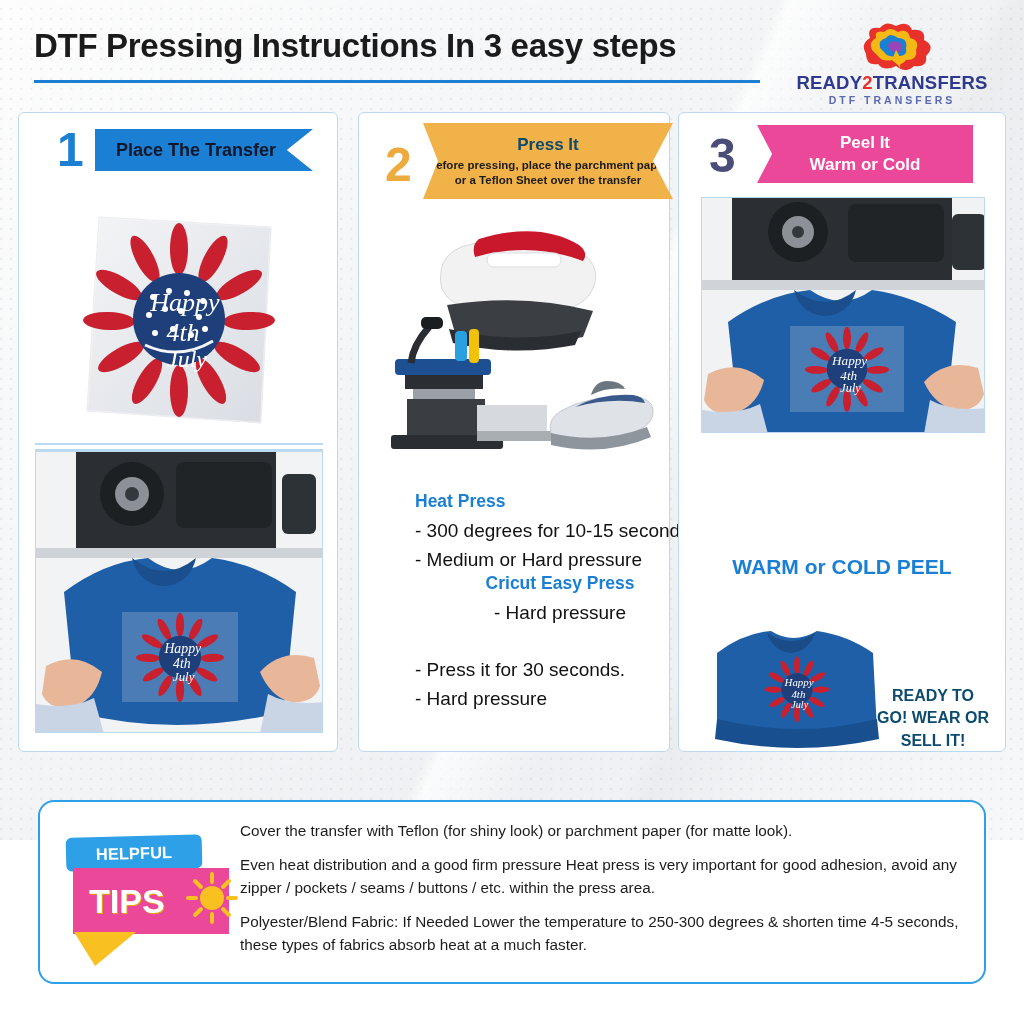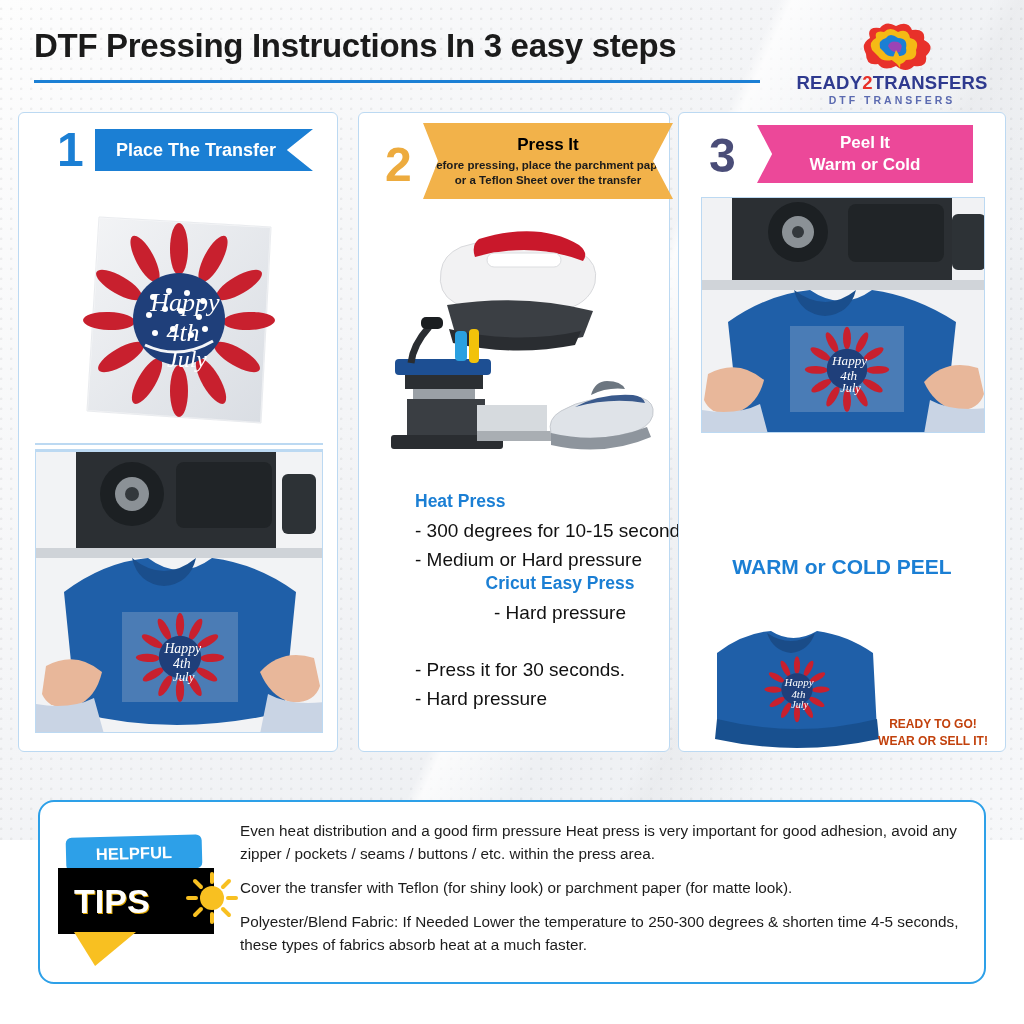--- a/index.html
+++ b/index.html
@@ -49,30 +49,30 @@
   
   .ribbon { position:absolute; display:flex; align-items:center; }
   .num { font-size:48px; font-weight:bold; line-height:1; }
   .r1 { left:-2px; top:12px; width:306px; height:50px; }
   .r1 .num { color:#1b7fd4; margin-left:40px; position:relative; z-index:3; }
   .r1 .band {
     position:absolute; left:78px; top:4px; width:218px; height:42px; background:#1b7fd4;
     clip-path: polygon(0 0,100% 0,88% 50%,100% 100%,0 100%);
     display:flex; align-items:center; justify-content:center;
   }
-  .r1 .band span { color:#ffffff; font-size:18px; font-weight:bold; padding-right:16px; }
+  .r1 .band span { color:#0f172a; font-size:18px; font-weight:bold; padding-right:16px; }
 
   .r2 { left:-4px; top:10px; width:320px; height:84px; }
   .r2 .num { color:#edab3e; margin-left:30px; position:relative; z-index:3; }
   .r2 .band {
     position:absolute; left:68px; top:0px; width:250px; height:76px; background:#f2b24a;
     clip-path: polygon(0 0,100% 0,92% 50%,100% 100%,0 100%,6% 50%);
     display:flex; flex-direction:column; align-items:center; justify-content:center; text-align:center;
   }
-  .r2 .band .h { color:#000000; font-size:17px; font-weight:bold; }
+  .r2 .band .h { color:#0c4a6e; font-size:17px; font-weight:bold; }
   .r2 .band .s { color:#1b1b1b; font-size:11.5px; font-weight:bold; line-height:1.25; margin-top:3px; }
 
   .r3 { left:-2px; top:10px; width:316px; height:66px; }
   .r3 .num { color:#4a4d78; margin-left:32px; position:relative; z-index:3; }
   .r3 .band {
     position:absolute; left:80px; top:2px; width:216px; height:58px; background:#ec4899;
     clip-path: polygon(0 0,100% 0,100% 100%,0 100%,7% 50%);
     display:flex; flex-direction:column; align-items:center; justify-content:center;
   }
   .r3 .band span { color:#fff; font-size:17px; font-weight:bold; line-height:1.3; }
@@ -84,32 +84,32 @@
   .caption { position:absolute; text-align:center; font-weight:bold; color:#111; line-height:1.35; }
 
   
   .spec { position:absolute; left:16px;margin-left:40px; }
   .spec h4 { color:#1b7fd4; font-size:17.5px; font-weight:bold; margin-bottom:4px; }
   .spec p { color:#111; font-size:19px; font-weight:normal; line-height:1.55; }
 
   .warmcold { position:absolute; left:22px; top:414px; width:282px; text-align:center;
     color:#1b7fd4; font-size:21px; font-weight:bold;margin-top:28px; }
 
-  .ready { position:absolute; right:14px; top:603px; width:116px; text-align:center;
-    font-size:12px; font-weight:bold; color:#c2410c; line-height:1.4; }
+  .ready { position:absolute; right:14px; top:572px; width:116px; text-align:center;
+    font-size:16px; font-weight:bold; color:#0c4a6e; line-height:1.4; }
 
   
   .tips { position:absolute; left:38px; top:800px; width:948px; height:184px;
     border:2px solid #2da0e8; border-radius:16px; background:#fff; }
   .tips-badge { position:absolute; left:18px; top:28px; width:170px; height:130px; }
   .tb-top { position:absolute; left:8px; top:6px; width:136px; height:34px; background:#2da0e8;
     border-radius:6px; display:flex; align-items:center; justify-content:center;
     transform: rotate(-1.5deg); }
   .tb-top span { color:#fff; font-size:16.5px; font-weight:bold; }
-  .tb-body { position:absolute; left:0px; top:38px; width:156px; height:66px; background:#000000;
+  .tb-body { position:absolute; left:15px; top:38px; width:156px; height:66px; background:#ec4899;
     clip-path: polygon(0 0,100% 0,100% 100%,0 100%);
     display:flex; align-items:center; }
   .tb-body span { color:#fff; font-size:34px; font-weight:bold; margin-left:16px;
     text-shadow: 1px 1px 0 #e0a800; }
   .tb-tail { position:absolute; left:16px; top:102px; width:62px; height:34px; background:#f8c021;
     clip-path: polygon(0 0,100% 0,34% 100%); }
   .tb-sun { position:absolute; left:128px; top:42px; width:52px; height:52px; }
 
   .tips-text { position:absolute; left:200px; top:18px; width:730px; }
   .tips-text p { font-size:15.3px; color:#1c1c1c; line-height:1.5; margin-bottom:11px; }
@@ -425,19 +425,19 @@
             <line x1="42" y1="26" x2="50" y2="26"></line>
           <line x1="9" y1="9" x2="15" y2="15"></line>
             <line x1="37" y1="37" x2="43" y2="43"></line>
           <line x1="43" y1="9" x2="37" y2="15"></line>
             <line x1="15" y1="37" x2="9" y2="43"></line>
         </g>
         <circle cx="26" cy="26" r="12" fill="#f8c021"></circle>
       </svg>
     </div>
     <div class="tips-text">
+      <p>Cover the transfer with Teflon (for shiny look) or parchment paper (for matte look).</p>
       <p>Even heat distribution and a good firm pressure Heat press is very important for good adhesion, avoid any zipper / pockets / seams / buttons / etc. within the press area.</p>
-      <p>Cover the transfer with Teflon (for shiny look) or parchment paper (for matte look).</p>
       <p>Polyester/Blend Fabric: If Needed Lower the temperature to 250-300 degrees &amp; shorten time 4-5 seconds, these types of fabrics absorb heat at a much faster.</p>
     </div>
   </div>
 
 </div>
 
 </body></html>

